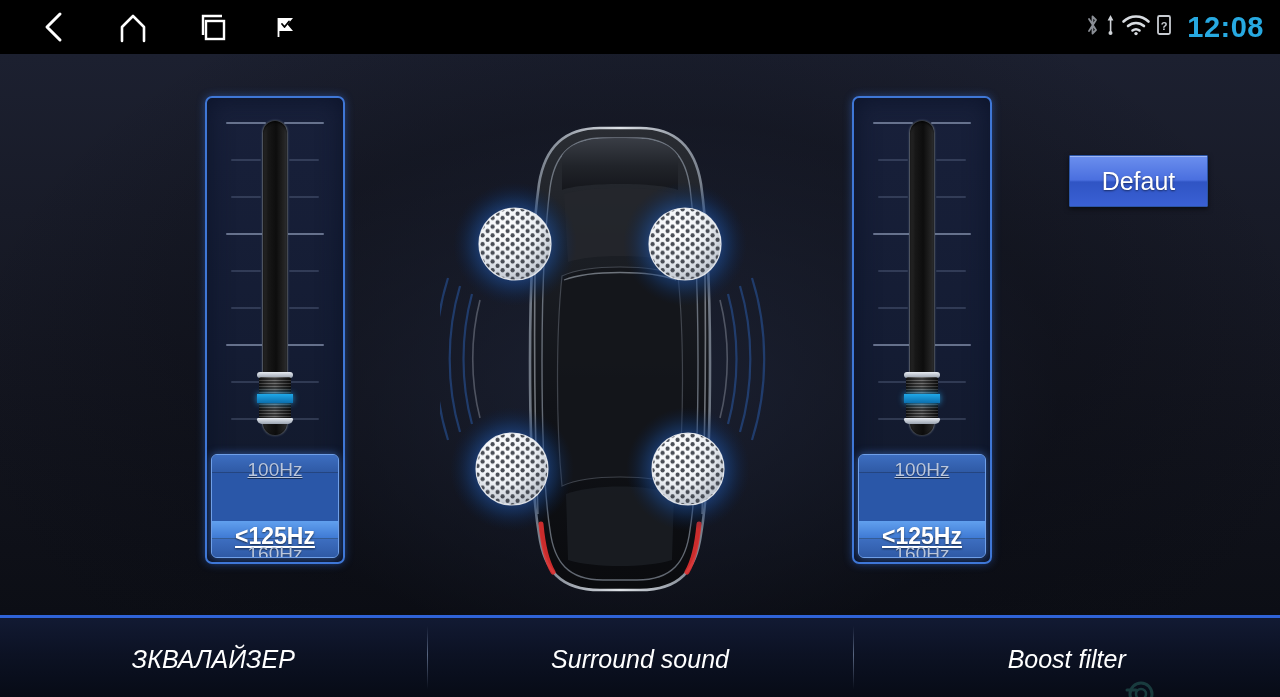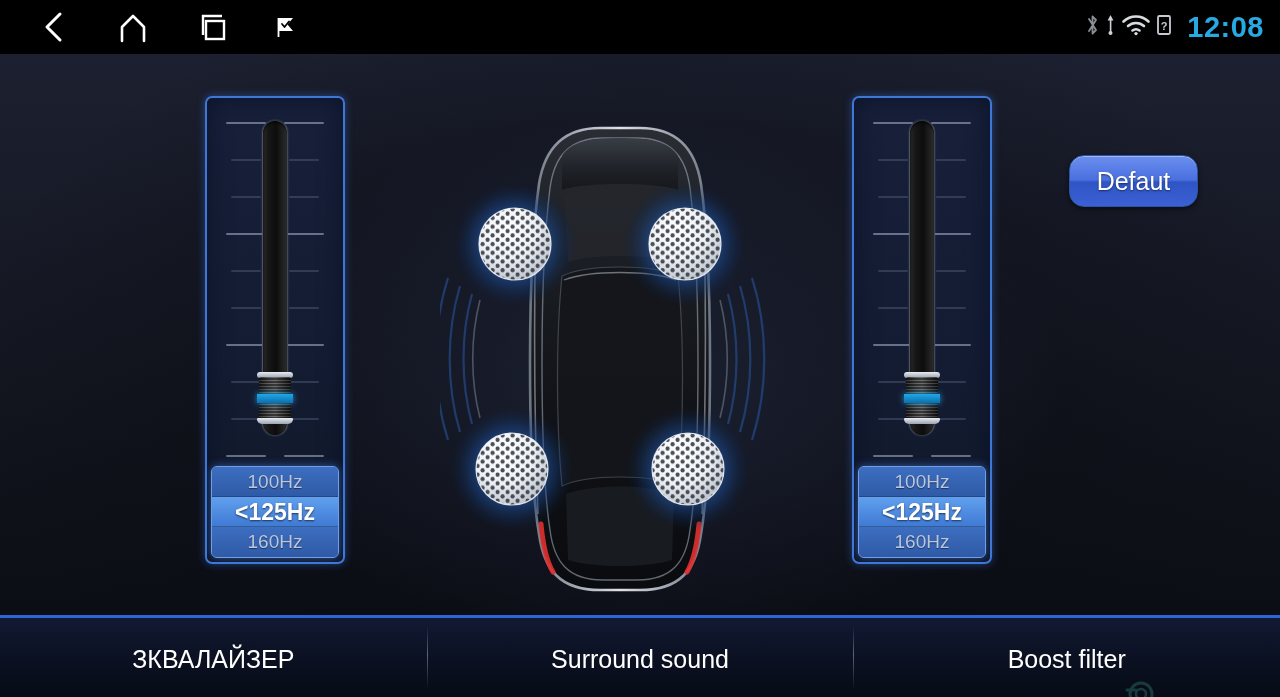--- a/index.html
+++ b/index.html
@@ -98,37 +98,39 @@
   }
 
   
   .freq-box {
     position:absolute; left:4px; bottom:4px; width:128px;
     border:1px solid #6f9fe8; border-radius:6px; overflow:hidden;
     box-shadow:0 0 8px rgba(70,130,230,0.6);
     background:#2a57a8;
   }
   .freq-row {
-    height:30px; line-height:30px; text-align:center;
+    height:18px; line-height:30px; text-align:center;
     font-size:19px; color:#b9c6dd;
     background:linear-gradient(180deg,#3d6ec0 0%, #2f5aa6 100%);
     border-bottom:1px solid rgba(16,36,76,0.55);
     text-shadow:0 1px 1px rgba(0,0,0,0.45);
+    text-decoration:underline;
   }
   .freq-row:last-child { border-bottom:none; }
   .freq-row.selected {
     color:#ffffff; font-size:23px; font-weight:bold;
     background:linear-gradient(180deg,#61a0ee 0%, #3f7ad4 100%);
     text-shadow:0 1px 2px rgba(0,0,0,0.6);
+    margin-top:48px;
   }
 
   
   #default-button {
-    position:absolute; left:1069px; top:101px; width:129px; height:52px;
-    border-radius:15px; border:1px solid #2c55a6;
+    position:absolute; left:1069px; top:101px; width:139px; height:52px;
+    border-radius:1px; border:1px solid #2c55a6;
     background:linear-gradient(180deg,#6b8fee 0%, #4a6fdf 48%, #2f54c4 52%, #3a60d4 100%);
     box-shadow:0 2px 5px rgba(0,0,0,0.55), inset 0 1px 0 rgba(255,255,255,0.35);
     color:#fff; font-size:25px; text-align:center; line-height:50px;
     text-shadow:0 1px 2px rgba(0,0,0,0.5); cursor:pointer;
   }
 
   
   #car-graphic {
     position:absolute; left:440px; top:40px; width:400px; height:520px;
   }
@@ -137,21 +139,21 @@
   
   #tabbar {
     position:absolute; left:0; top:615px; width:1280px; height:82px;
     display:flex; background:#05070c;
   }
   .tab {
     flex:1 1 0; position:relative;
     display:flex; align-items:center; justify-content:center;
     font-size:25px; color:#ffffff;
     background:linear-gradient(180deg,#121a33 0%, #0c1224 45%, #070b16 100%);
-    border-top:3px solid #2f63d8; cursor:pointer;
+    border-top:3px solid #2f63d8; cursor:pointer;font-style:italic;
   }
   .tab + .tab::before {
     content:""; position:absolute; left:0; top:8px; bottom:8px; width:1px;
     background:linear-gradient(180deg,rgba(120,140,180,0) 0%,rgba(150,170,205,0.55) 45%,rgba(120,140,180,0) 100%);
   }
   .tab.active {
     background:#000; border-top:3px solid transparent; color:#27a9e1;
   }
   .tab.active::before { display:none; }
   .tab-label { display:block; padding-top:4px; }

